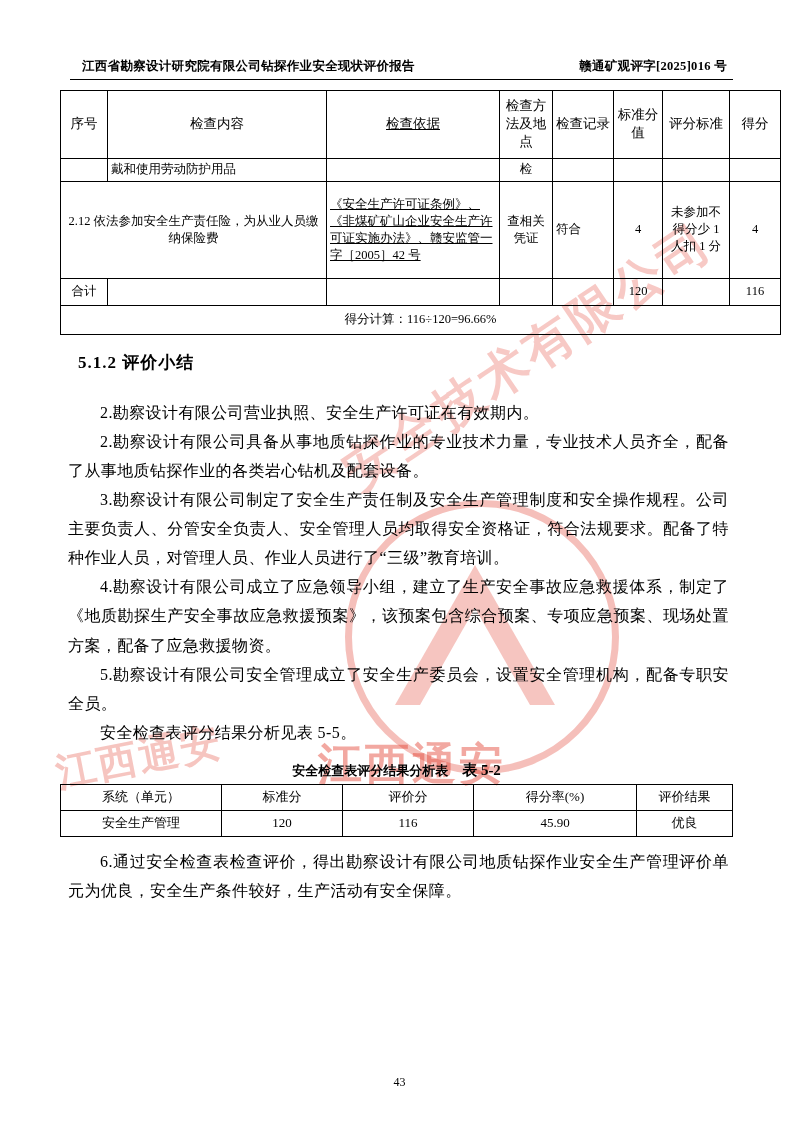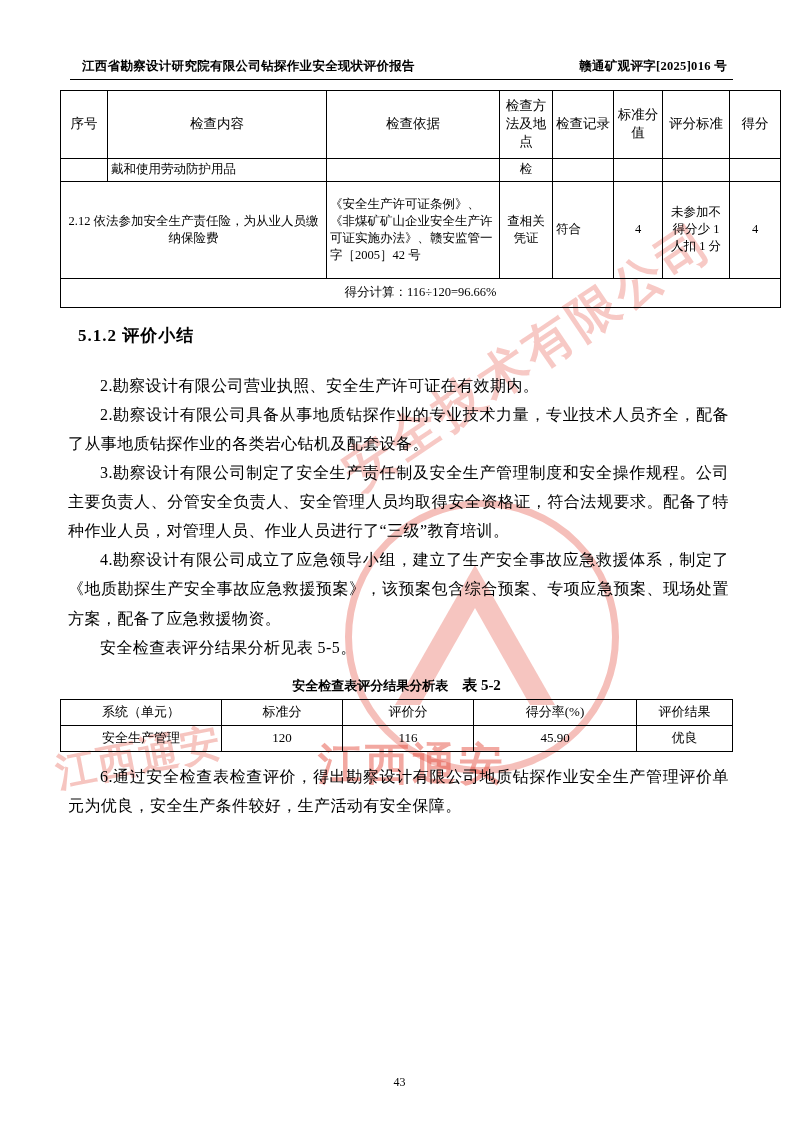--- a/index.html
+++ b/index.html
@@ -126,21 +126,21 @@
   }
   table.tbl thead td {
     text-align: center;
     font-weight: normal;
     font-size: 13.5px;
     padding: 6px 2px;
   }
   .tbl-outer { border: 1.6px solid #000; }
   .c-serial { width: 42px; text-align: center; }
   .c-content { width: 214px; }
-  .c-basis { width: 168px; }
+  .c-basis { width: 168px; text-decoration: underline; }
   .c-method { width: 48px; text-align: center; }
   .c-record { width: 56px; text-align: left; }
   .c-std { width: 44px; text-align: center; }
   .c-rule { width: 62px; text-align: center; }
   .c-score { width: 46px; text-align: center; }
   .cell-left { text-align: left; }
   .row-h-small td { height: 18px; margin-left: 44px; }
   .total-row td { text-align: center; height: 22px; }
   .calc-row td { text-align: center; height: 24px; font-size: 13px; }
 
@@ -243,33 +243,44 @@
         </tr>
         <tr>
           <td class="c-serial cell-left" colspan="2" style="text-align:center; height:92px;">2.12 依法参加安全生产责任险，为从业人员缴纳保险费</td>
           <td class="c-basis cell-left">《安全生产许可证条例》、《非煤矿矿山企业安全生产许可证实施办法》、赣安监管一字［2005］42 号</td>
           <td class="c-method">查相关凭证</td>
           <td class="c-record">符合</td>
           <td class="c-std">4</td>
           <td class="c-rule">未参加不得分少 1 人扣 1 分</td>
           <td class="c-score">4</td>
         </tr>
+        <tr class="total-row">
+          <td class="c-serial">合计</td>
+          <td class="c-content"></td>
+          <td class="c-basis"></td>
+          <td class="c-method"></td>
+          <td class="c-record"></td>
+          <td class="c-std">120</td>
+          <td class="c-rule"></td>
+          <td class="c-score">116</td>
+        </tr>
         <tr class="calc-row">
           <td colspan="8">得分计算：116÷120=96.66%</td>
         </tr>
       </tbody>
     </table>
 
     <h3 class="section-title">5.1.2 评价小结</h3>
 
     <div class="para-wrap">
       <p class="para">2.勘察设计有限公司营业执照、安全生产许可证在有效期内。</p>
       <p class="para">2.勘察设计有限公司具备从事地质钻探作业的专业技术力量，专业技术人员齐全，配备了从事地质钻探作业的各类岩心钻机及配套设备。</p>
       <p class="para">3.勘察设计有限公司制定了安全生产责任制及安全生产管理制度和安全操作规程。公司主要负责人、分管安全负责人、安全管理人员均取得安全资格证，符合法规要求。配备了特种作业人员，对管理人员、作业人员进行了“三级”教育培训。</p>
       <p class="para">4.勘察设计有限公司成立了应急领导小组，建立了生产安全事故应急救援体系，制定了《地质勘探生产安全事故应急救援预案》，该预案包含综合预案、专项应急预案、现场处置方案，配备了应急救援物资。</p>
+      <p class="para">5.勘察设计有限公司安全管理成立了安全生产委员会，设置安全管理机构，配备专职安全员。</p>
       <p class="para">安全检查表评分结果分析见表 5-5。</p>
     </div>
 
     <div class="sum-title">
       <span>安全检查表评分结果分析表</span><span class="tag">表 5-2</span>
     </div>
     <table class="sum">
       <tbody>
         <tr class="head">
           <td style="width:158px">系统（单元）</td>

